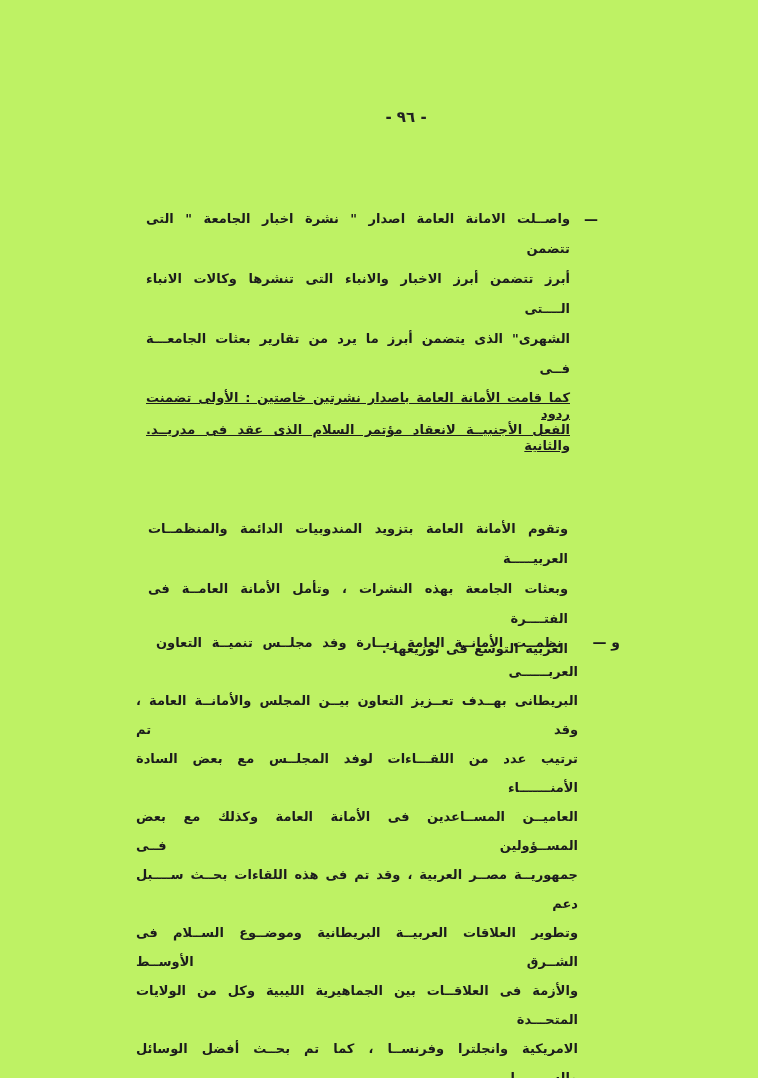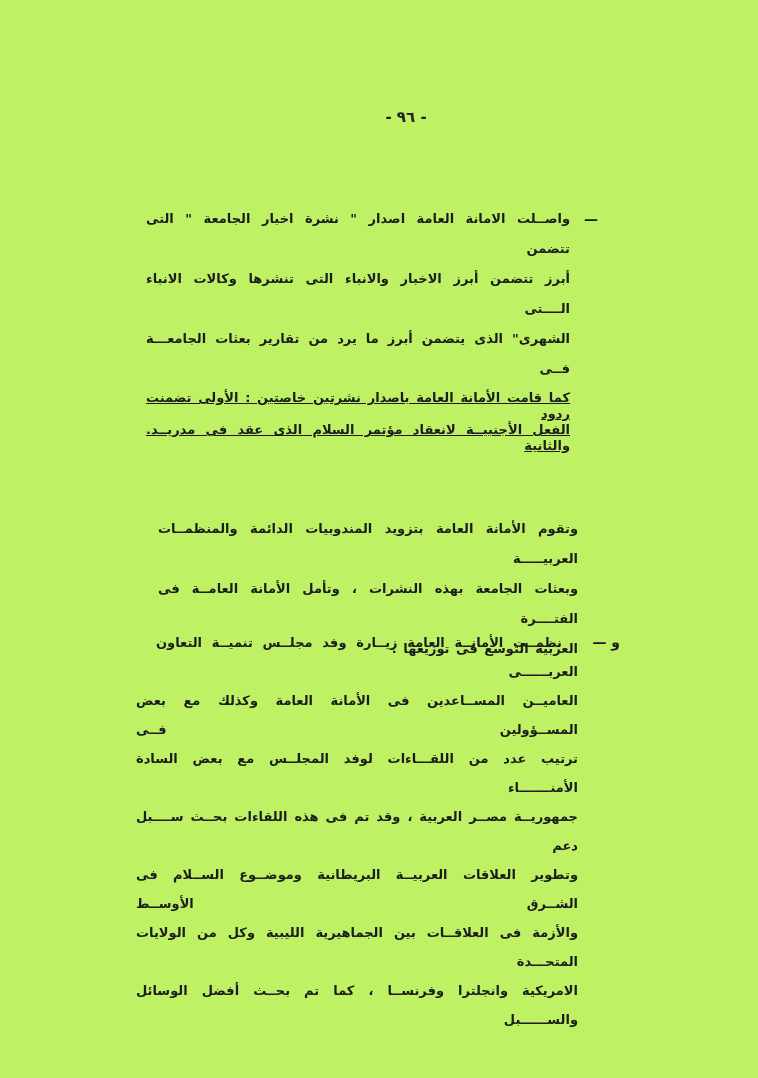--- a/index.html
+++ b/index.html
@@ -32,21 +32,21 @@
   .para .line{
     text-align:justify;
     text-align-last:justify;
   }
   .para .line.last{
     text-align-last:right;
   }
   .para .line.indent-first{ text-indent:16px;margin-left:20px; }
   .para-1{ top:204px; right:188px; width:424px; line-height:30px; }
   .para-2{ top:390px; right:188px; width:424px; line-height:16px;text-decoration:underline; }
-  .para-3{ top:514px; right:180px; width:420px; line-height:30px; }
+  .para-3{ top:514px; right:190px; width:420px; line-height:30px; }
   .para-4{ top:628px; right:180px; width:442px; line-height:29px; }
   .marker{
     position:absolute;
     direction:rtl;
     font-size:14px;
     font-weight:700;
     color:#1c1c1c;
   }
   .marker-1{ top:204px; right:160px; line-height:30px; }
   .marker-4{ top:628px; right:138px; line-height:29px; }
@@ -74,22 +74,23 @@
   <div class="para para-3">
     <div class="line">وتقوم الأمانة العامة بتزويد المندوبيات الدائمة والمنظمــات العربيـــــة</div>
     <div class="line">وبعثات الجامعة بهذه النشرات ، وتأمل الأمانة العامــة فى الفتــــرة</div>
     <div class="line last">العربية التوسع فى توزيعها .</div>
   </div>
 
   <div class="marker marker-4">و —</div>
 
   <div class="para para-4">
     <div class="line indent-first">نظمــت الأمانــة العامة زيــارة وفد مجلــس تنميــة التعاون العربــــــى</div>
+    <div class="line">البريطانى بهــدف تعــزيز التعاون بيــن المجلس والأمانــة العامة ، وقد تم</div>
+    <div class="line">ترتيب عدد من اللقـــاءات لوفد المجلــس مع بعض السادة الأمنـــــــاء</div>
     <div class="line">العاميــن المســاعدين فى الأمانة العامة وكذلك مع بعض المســؤولين فــى</div>
-    <div class="line">ترتيب عدد من اللقـــاءات لوفد المجلــس مع بعض السادة الأمنـــــــاء</div>
     <div class="line">جمهوريــة مصــر العربية ، وقد تم فى هذه اللقاءات بحــث ســــبل دعم</div>
     <div class="line">وتطوير العلاقات العربيــة البريطانية وموضــوع الســلام فى الشــرق الأوســط</div>
     <div class="line">والأزمة فى العلاقــات بين الجماهيرية الليبية وكل من الولايات المتحـــدة</div>
     <div class="line">الامريكية وانجلترا وفرنســا ، كما تم بحــث أفضل الوسائل والســــــبل</div>
 
   </div>
 
 </div>
 
 </body></html>

